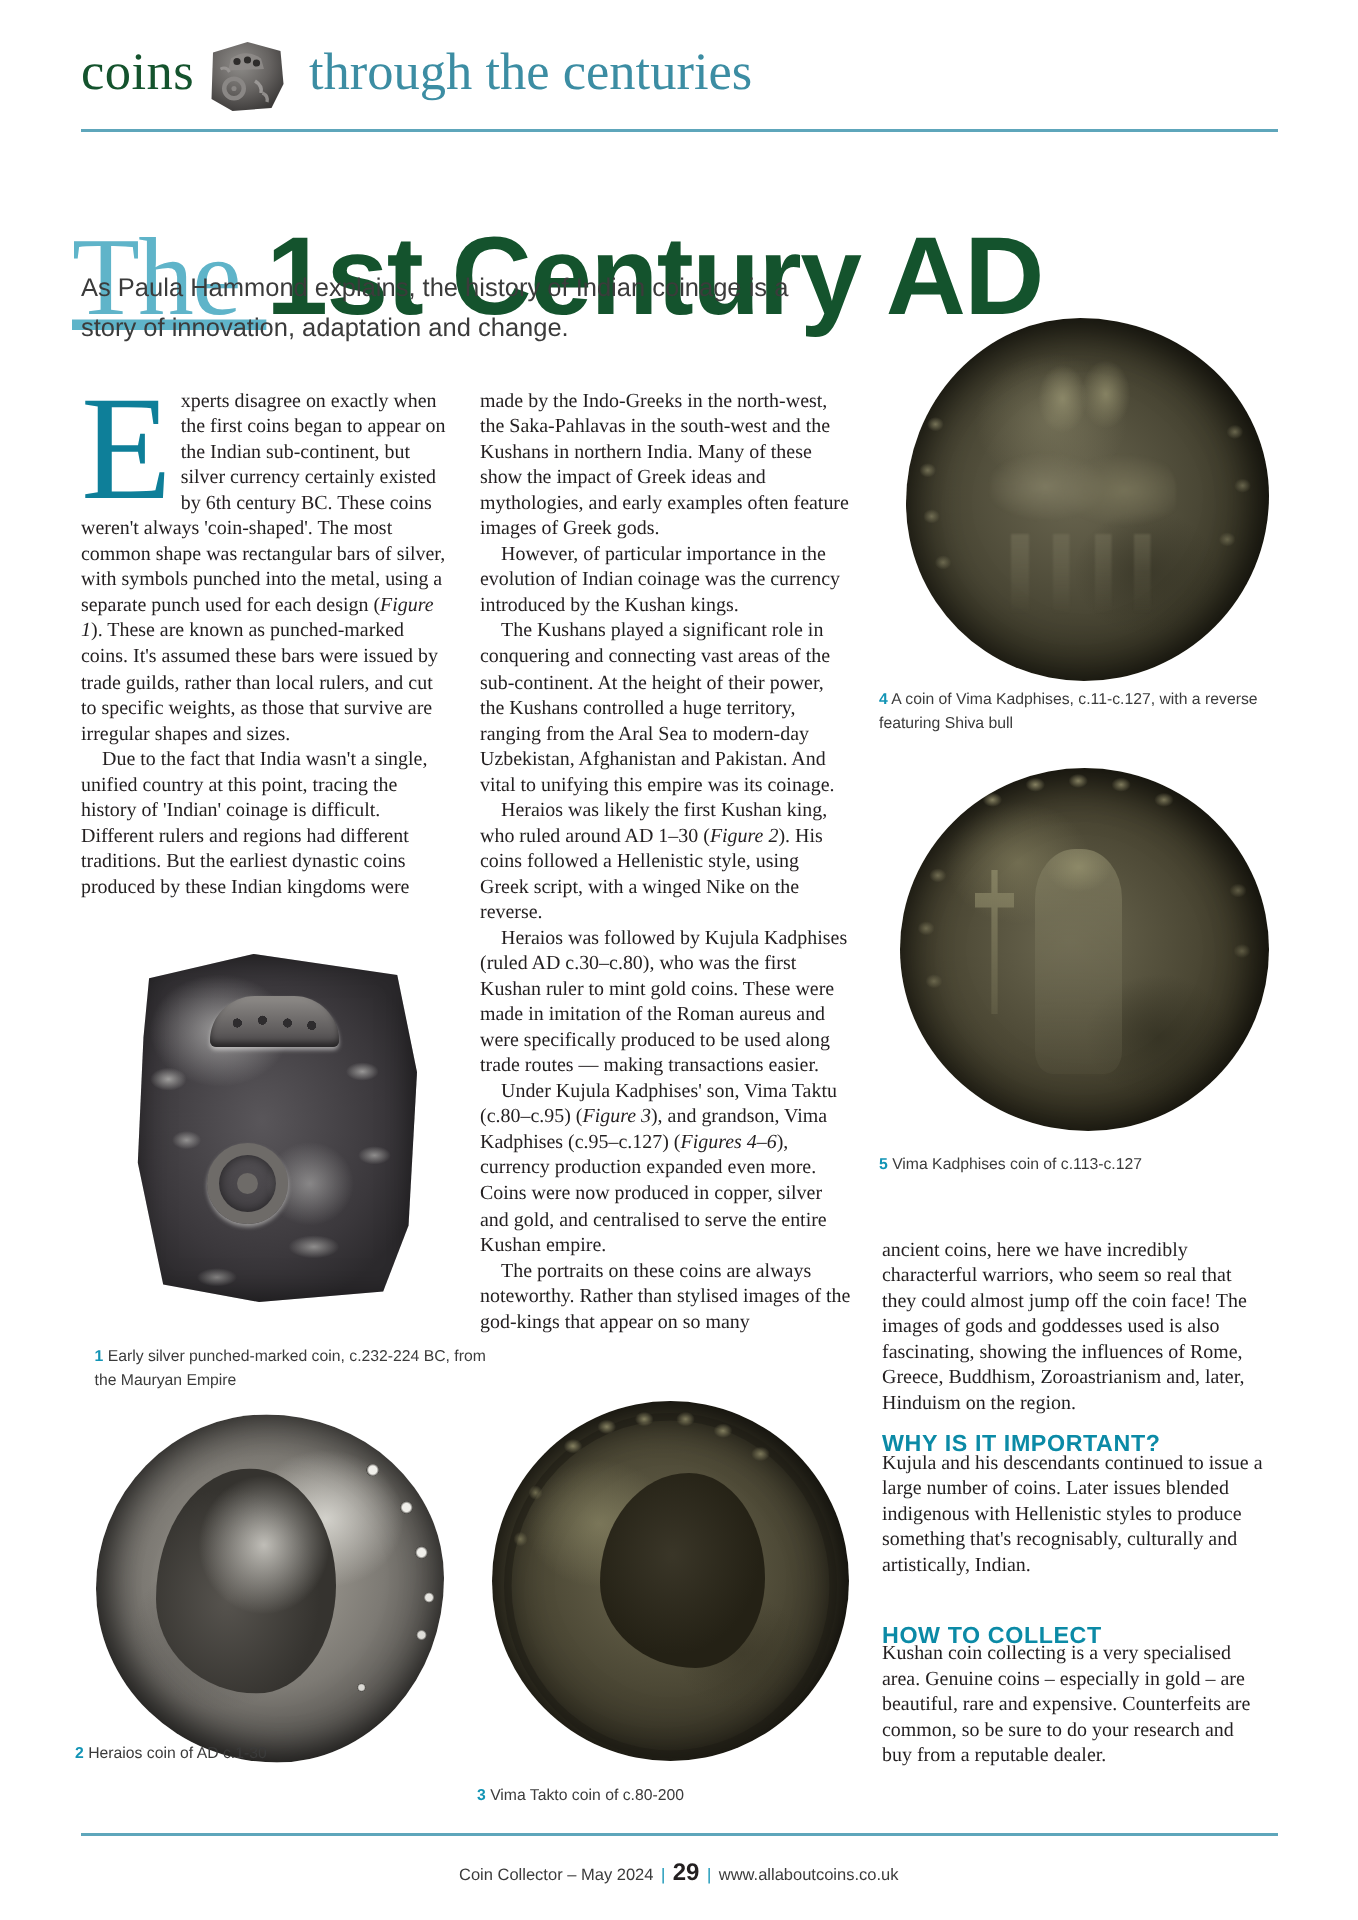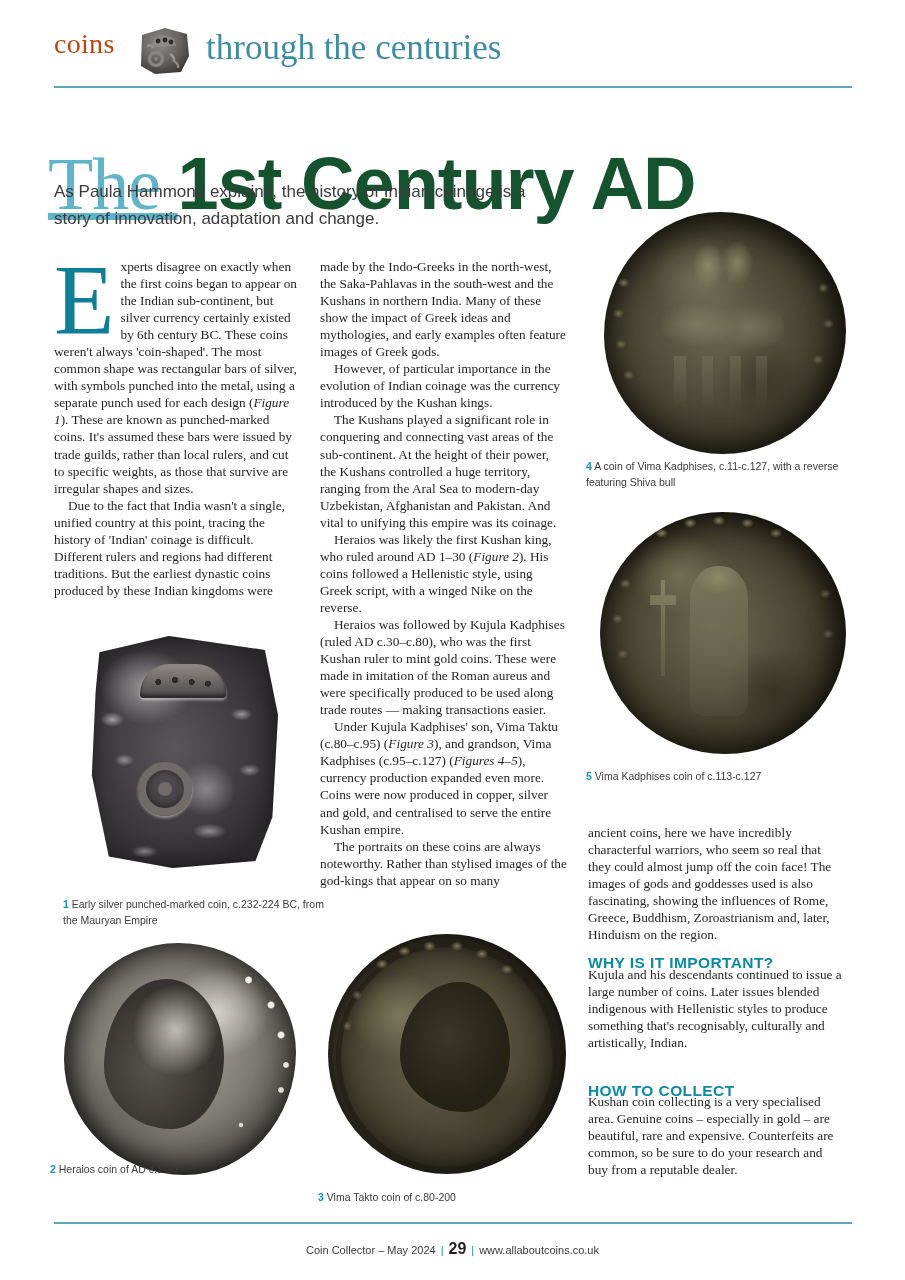--- a/index.html
+++ b/index.html
@@ -15,21 +15,21 @@
 
   .page { position:absolute; inset:0; }
 
   
   .masthead {
     position:absolute; left:54px; top:28px; width:800px; height:56px;
   }
   .mast-coins {
     position:absolute; left:0; top:0;
     font-family:"Liberation Serif", serif;
-    font-size:28px; color:#c2410c; letter-spacing:.3px;
+    font-size:35px; color:#14532d; letter-spacing:.3px;
   }
   .mast-coin-img {
     position:absolute; left:83px; top:-2px;
     width:54px; height:50px;
   }
   .mast-rest {
     position:absolute; left:152px; top:0;
     font-family:"Liberation Serif", serif;
     font-size:35px; color:#3c8da3;
   }
@@ -357,21 +357,21 @@
     <p class="first"><span class="dropcap">E</span><span>xperts disagree on exactly when the first coins began to appear on the Indian sub-continent, but silver currency certainly existed by 6th century BC. These coins weren't always 'coin-shaped'. The most common shape was rectangular bars of silver, with symbols punched into the metal, using a separate punch used for each design (</span><i>Figure 1</i><span>). These are known as punched-marked coins. It's assumed these bars were issued by trade guilds, rather than local rulers, and cut to specific weights, as those that survive are irregular shapes and sizes.</span></p>
     <p>Due to the fact that India wasn't a single, unified country at this point, tracing the history of 'Indian' coinage is difficult. Different rulers and regions had different traditions. But the earliest dynastic coins produced by these Indian kingdoms were</p>
   </div>
 
   <div class="col" id="col2">
     <p class="first">made by the Indo-Greeks in the north-west, the Saka-Pahlavas in the south-west and the Kushans in northern India. Many of these show the impact of Greek ideas and mythologies, and early examples often feature images of Greek gods.</p>
     <p>However, of particular importance in the evolution of Indian coinage was the currency introduced by the Kushan kings.</p>
     <p>The Kushans played a significant role in conquering and connecting vast areas of the sub-continent. At the height of their power, the Kushans controlled a huge territory, ranging from the Aral Sea to modern-day Uzbekistan, Afghanistan and Pakistan. And vital to unifying this empire was its coinage.</p>
     <p><span>Heraios was likely the first Kushan king, who ruled around AD 1–30 (</span><i>Figure 2</i><span>). His coins followed a Hellenistic style, using Greek script, with a winged Nike on the reverse.</span></p>
     <p>Heraios was followed by Kujula Kadphises (ruled AD c.30–c.80), who was the first Kushan ruler to mint gold coins. These were made in imitation of the Roman aureus and were specifically produced to be used along trade routes — making transactions easier.</p>
-    <p><span>Under Kujula Kadphises' son, Vima Taktu (c.80–c.95) (</span><i>Figure 3</i><span>), and grandson, Vima Kadphises (c.95–c.127) (</span><i>Figures 4–5</i><span>), currency production expanded even more. Coins were now produced in copper, silver and gold, and centralised to serve the entire Kushan empire.</span></p>
+    <p><span>Under Kujula Kadphises' son, Vima Taktu (c.80–c.95) (</span><i>Figure 3</i><span>), and grandson, Vima Kadphises (c.95–c.127) (</span><i>Figures 4–6</i><span>), currency production expanded even more. Coins were now produced in copper, silver and gold, and centralised to serve the entire Kushan empire.</span></p>
     <p>The portraits on these coins are always noteworthy. Rather than stylised images of the god-kings that appear on so many</p>
   </div>
 
   <div class="col" id="col3a">
     <p class="first">ancient coins, here we have incredibly characterful warriors, who seem so real that they could almost jump off the coin face! The images of gods and goddesses used is also fascinating, showing the influences of Rome, Greece, Buddhism, Zoroastrianism and, later, Hinduism on the region.</p>
   </div>
   <h2 class="subhead" id="sub1">WHY IS IT IMPORTANT?</h2>
   <div class="col" id="col3b">
     <p class="first">Kujula and his descendants continued to issue a large number of coins. Later issues blended indigenous with Hellenistic styles to produce something that's recognisably, culturally and artistically, Indian.</p>
   </div>

